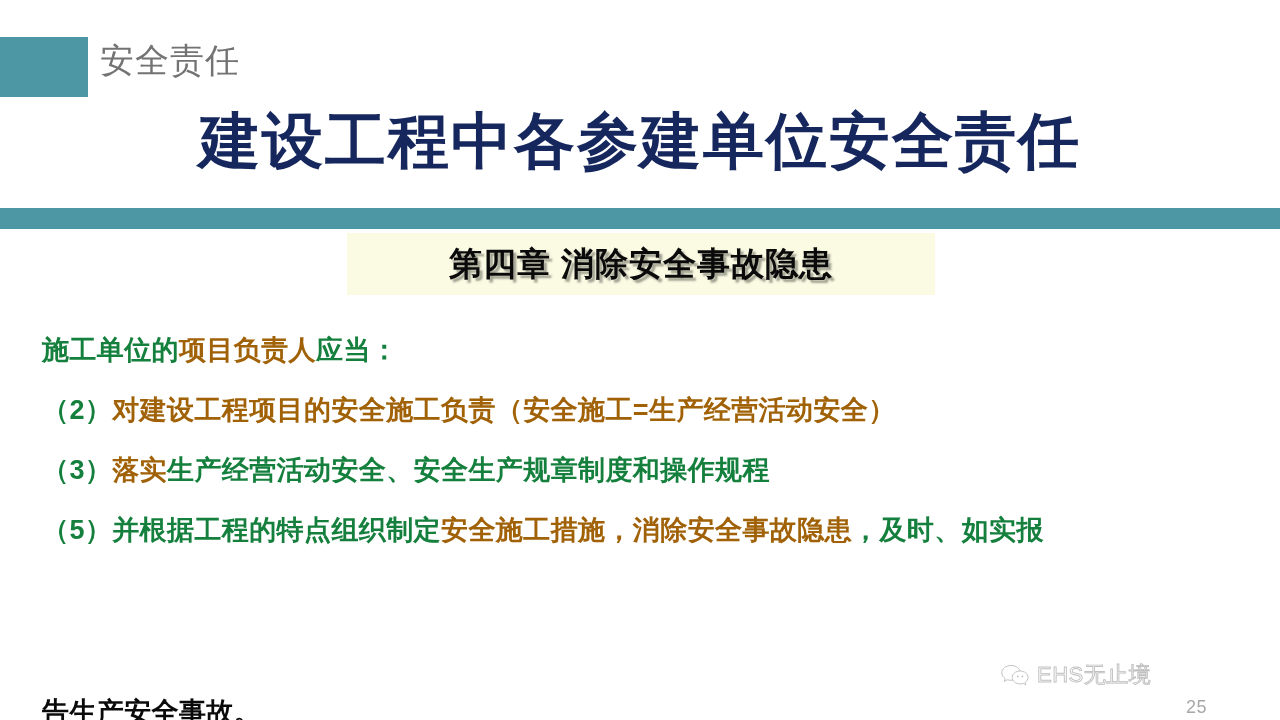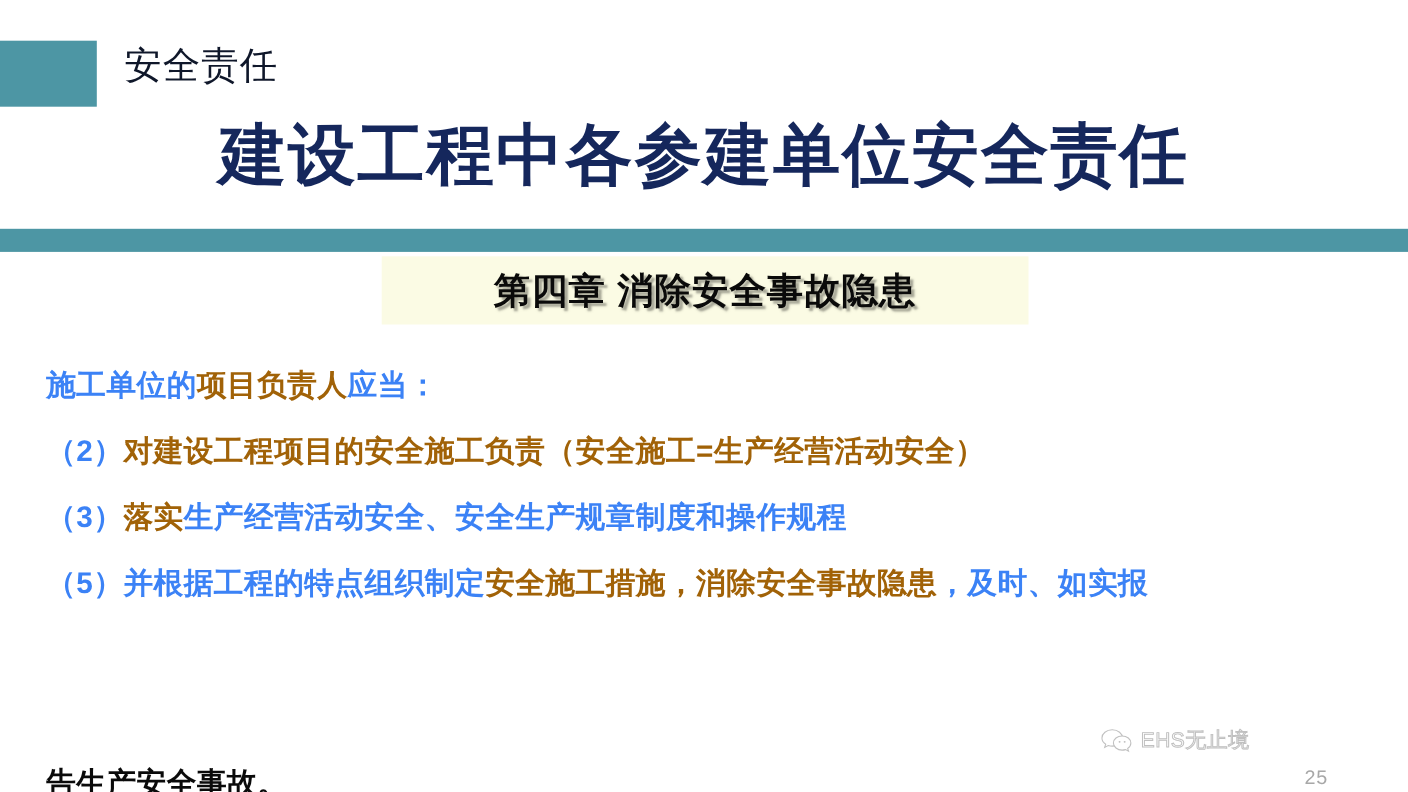--- a/index.html
+++ b/index.html
@@ -28,25 +28,24 @@
     height: 60px;
     background: #4d96a4;
   }
 
   .kicker {
     position: absolute;
     left: 100px;
     top: 40px;
     font-size: 34px;
     font-weight: 400;
-    color: #0f172a;
+    color: #737373;
     letter-spacing: 1px;
     line-height: 1.2;
     white-space: nowrap;
-    margin-left: 13px;
   }
 
   .main-title {
     position: absolute;
     left: 0;
     top: 104px;
     width: 1280px;
     text-align: center;
     font-size: 61px;
     font-weight: bold;
@@ -102,21 +101,21 @@
     line-height: 60px;
     letter-spacing: 0.4px;
     white-space: nowrap;
   }
 
   .body-line .red {
     color: #a16207;
   }
 
   .body-line .blk {
-    color: #3b82f6;
+    color: #15803d;
   }
 
   .tail-line {
     position: absolute;
     left: 42px;
     top: 662px;
     font-size: 27px;
     font-weight: bold;
     color: #0a0a0a;
     letter-spacing: 0.4px;
@@ -135,21 +134,21 @@
     opacity: 0.62;
   }
 
   .watermark-icon {
     width: 30px;
     height: 26px;
     display: block;
   }
 
   .watermark-text {
-    font-size: 19px;
+    font-size: 22px;
     font-weight: 400;
     color: #ffffff;
     letter-spacing: 0.5px;
     white-space: nowrap;
     -webkit-text-stroke: 0.9px #9a9a9a;
     text-shadow: 0 0 0 #9a9a9a;
   }
 
   .page-number {
     position: absolute;

